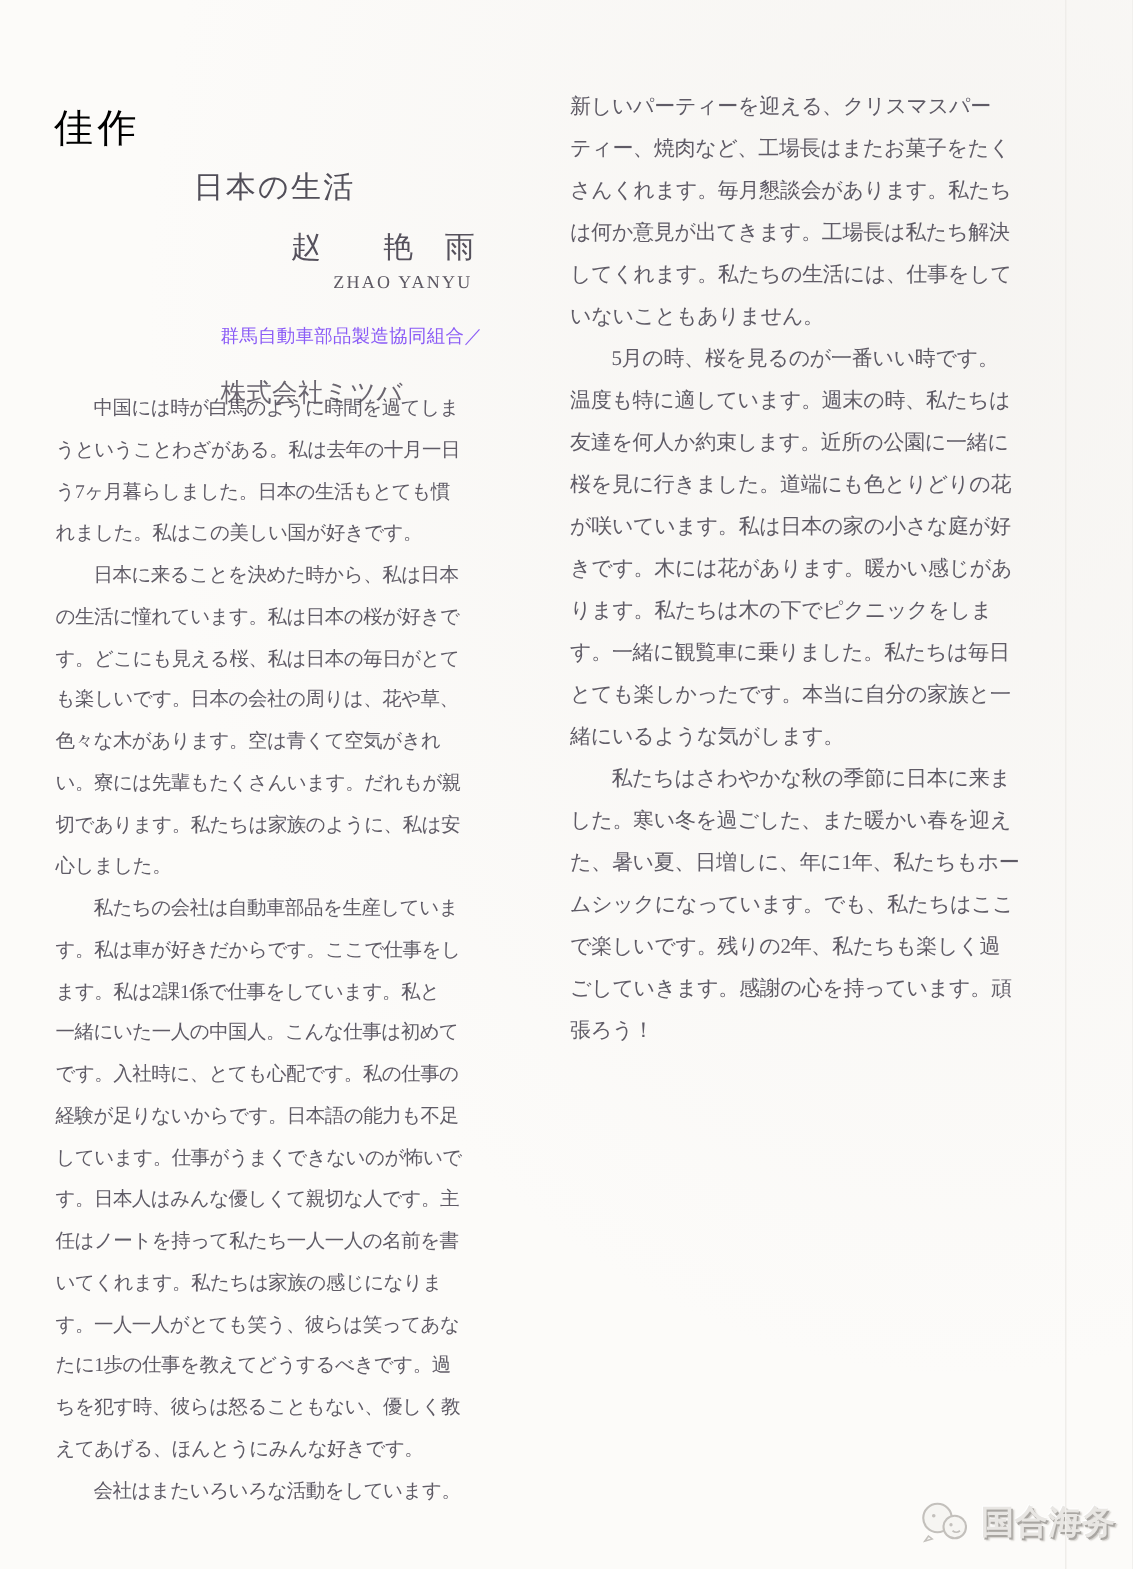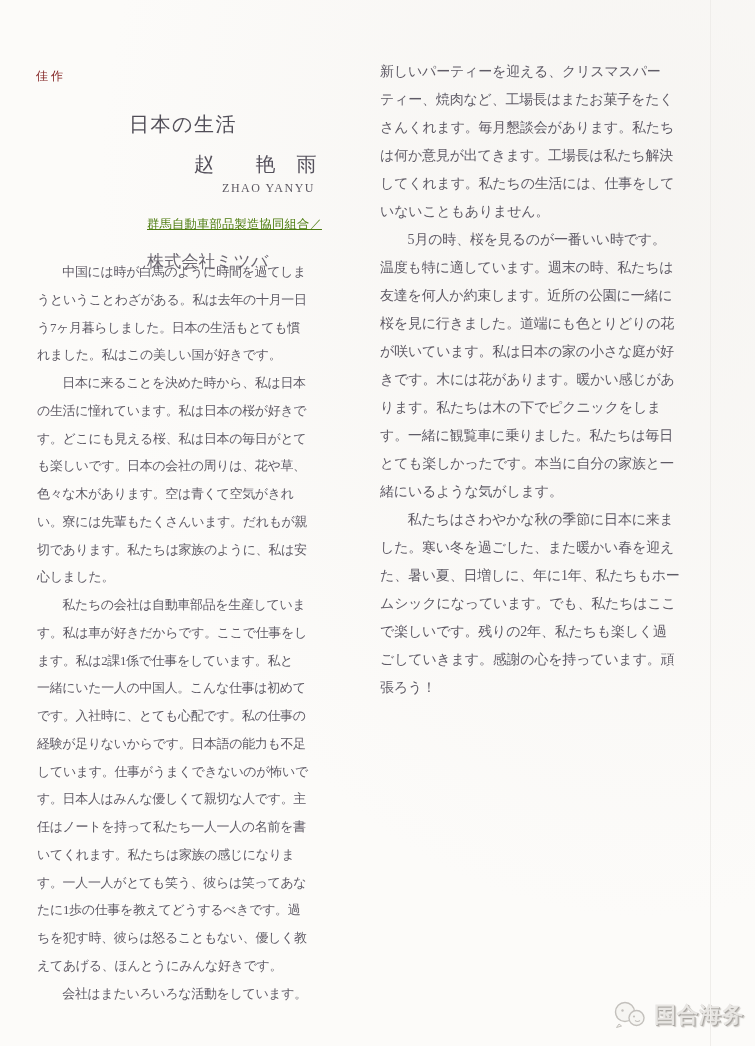--- a/index.html
+++ b/index.html
@@ -18,38 +18,38 @@
     background:#efedea;pointer-events:none;
   }
   .page::before{
     content:"";position:absolute;inset:0;pointer-events:none;
     background:radial-gradient(ellipse at 85% 20%, rgba(235,232,228,.35), rgba(255,255,255,0) 60%);
   }
 
   .award{
     position:absolute;left:36px;top:68px;
     font-family:"Liberation Sans","DejaVu Sans",sans-serif;
-    font-size:12px;letter-spacing:3px;color:#7f1d1d;
+    font-size:26px;letter-spacing:3px;color:#000000;
   }
   .title{
     position:absolute;left:129px;top:111px;margin:0;
     font-family:"Liberation Sans","DejaVu Sans",sans-serif;
     font-weight:500;font-size:20px;letter-spacing:1.5px;color:#514e58;text-align:center;
   }
   .author-cjk{
     position:absolute;right:438px;top:151px;
     font-size:20px;color:#55515c;letter-spacing:0.5px;white-space:nowrap;
   }
   .author-roman{
     position:absolute;right:440px;top:181px;
     font-size:12px;letter-spacing:1.5px;color:#5d5963;white-space:nowrap;
   }
   .affil1{
     position:absolute;left:147px;top:216px;
-    font-size:12.3px;letter-spacing:0.2px;color:#4d7c0f;white-space:nowrap;text-decoration:underline;
+    font-size:12.3px;letter-spacing:0.2px;color:#8b5cf6;white-space:nowrap;
   }
   .affil2{
     position:absolute;left:147px;top:250px;
     font-size:17px;letter-spacing:0.2px;color:#6b6670;white-space:nowrap;
   }
 
   .col{position:absolute;white-space:nowrap;}
   .col .tline{white-space:pre;}
   .col-left{
     left:37px;top:258px;width:282px;

